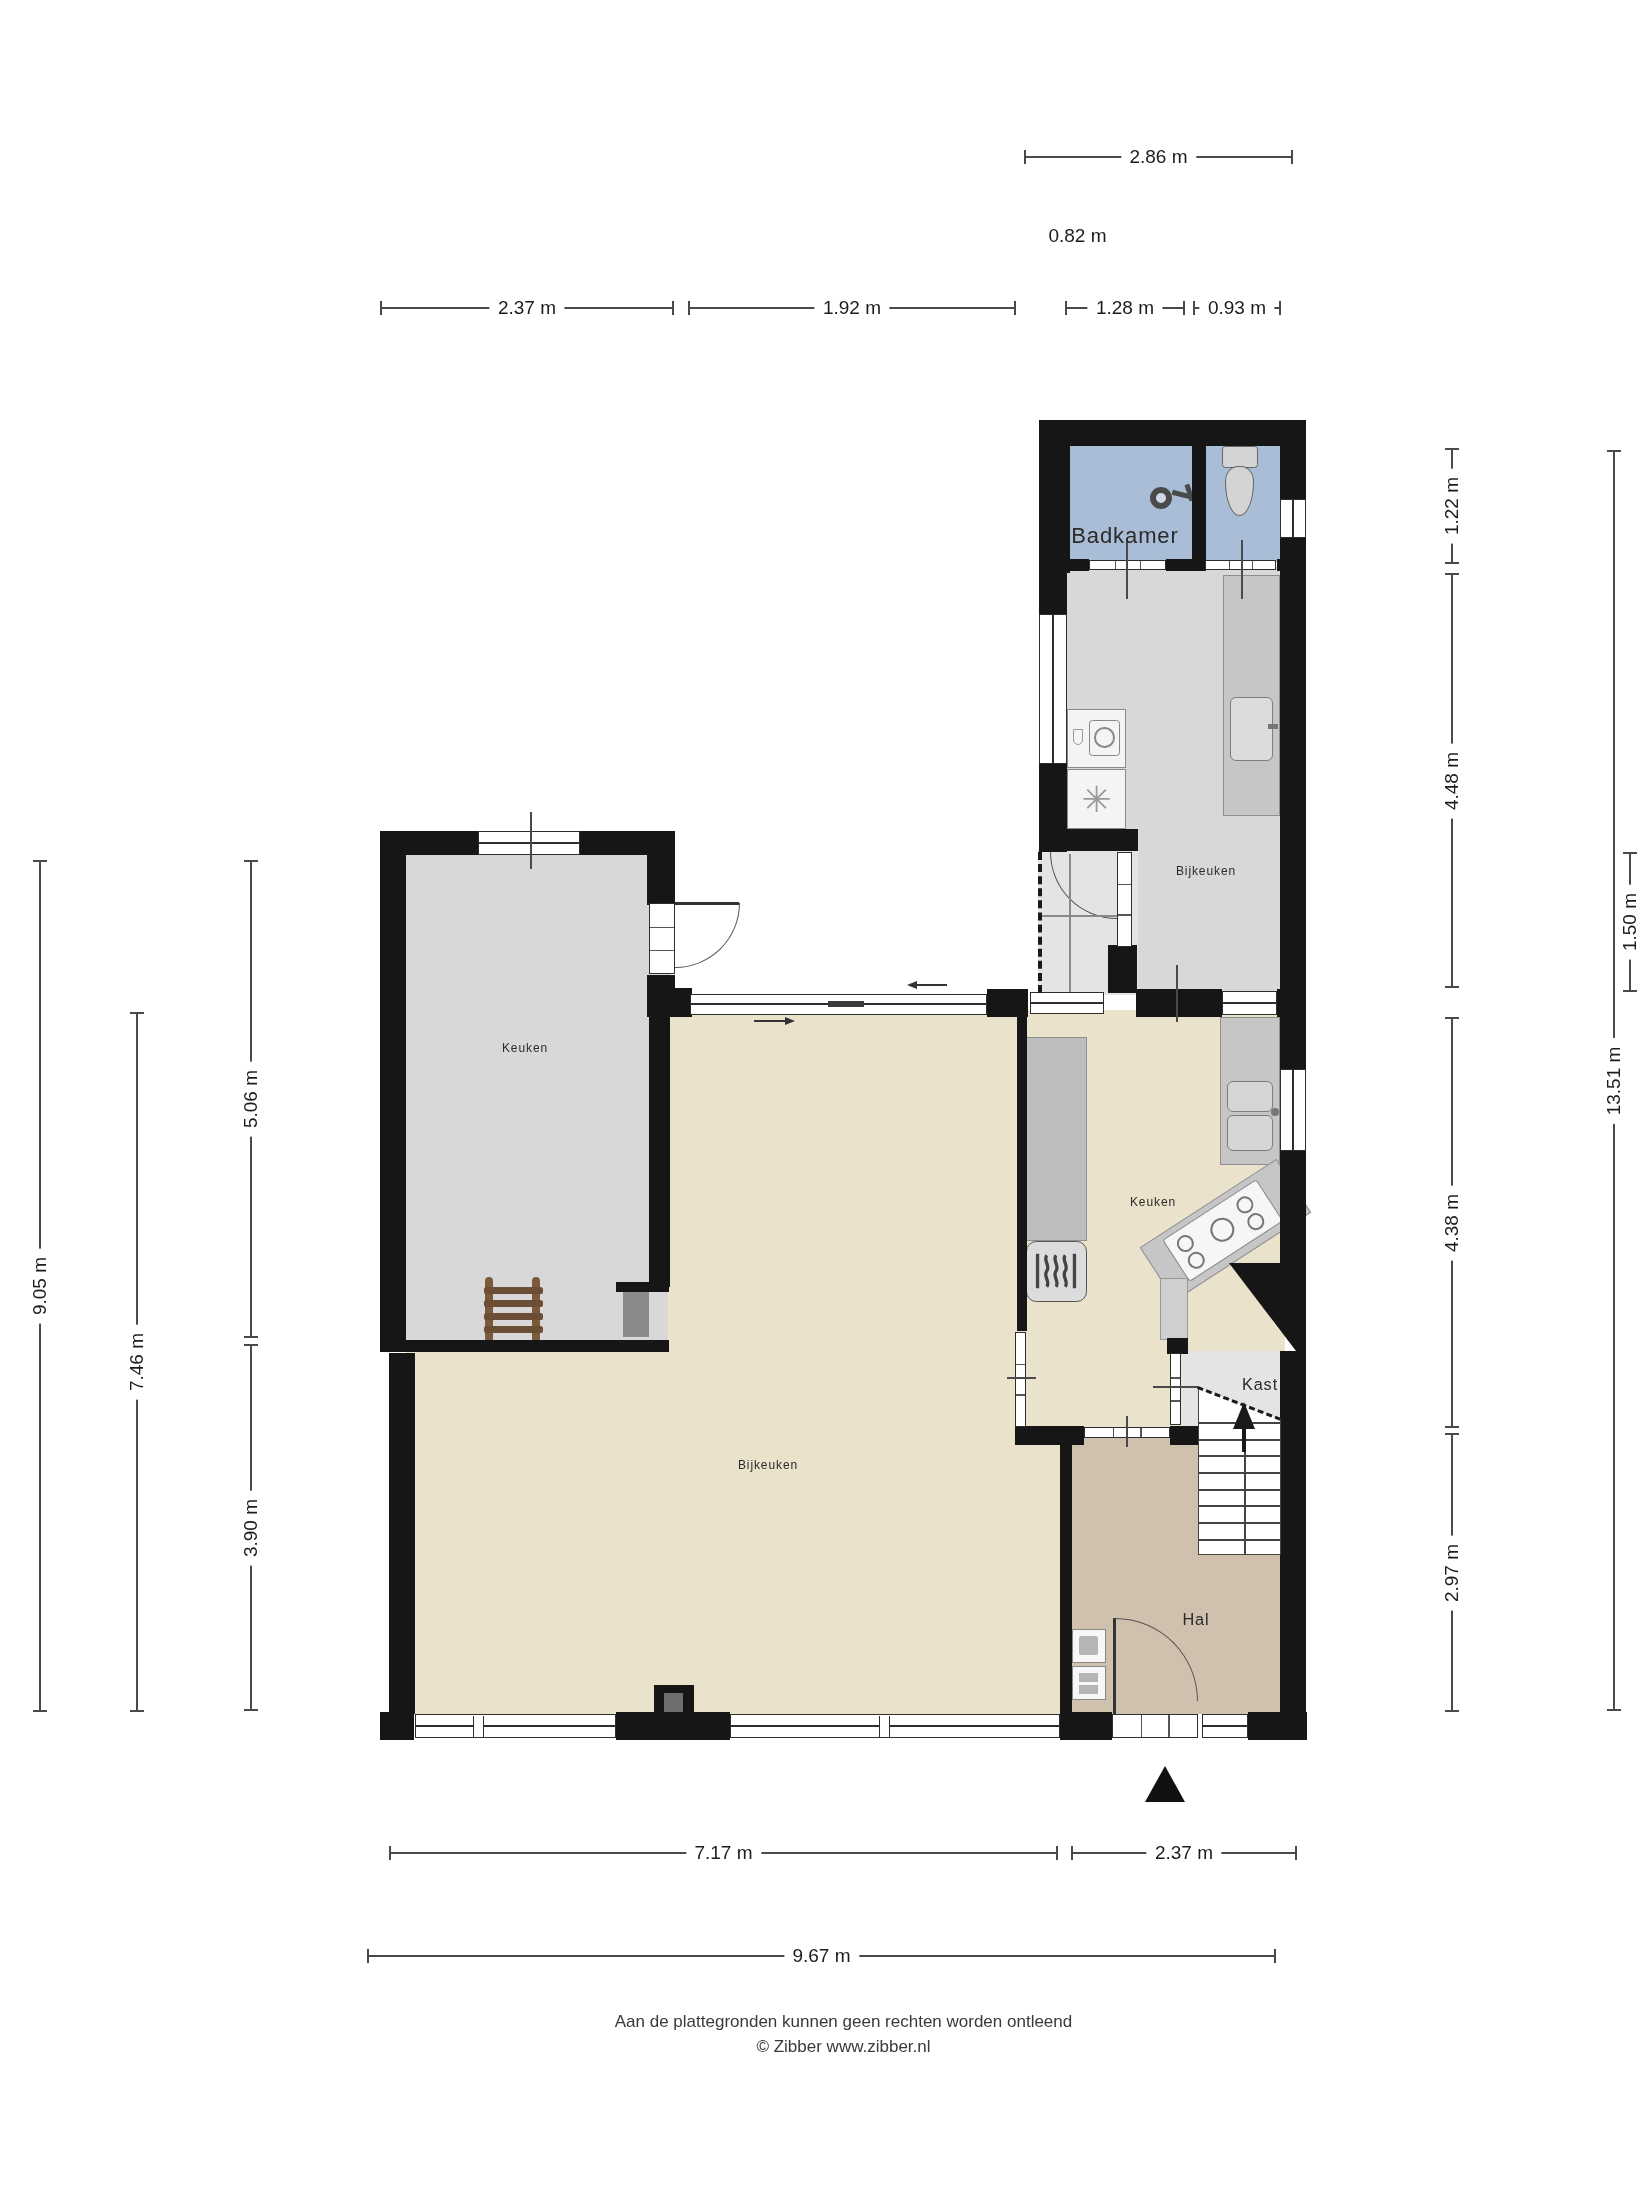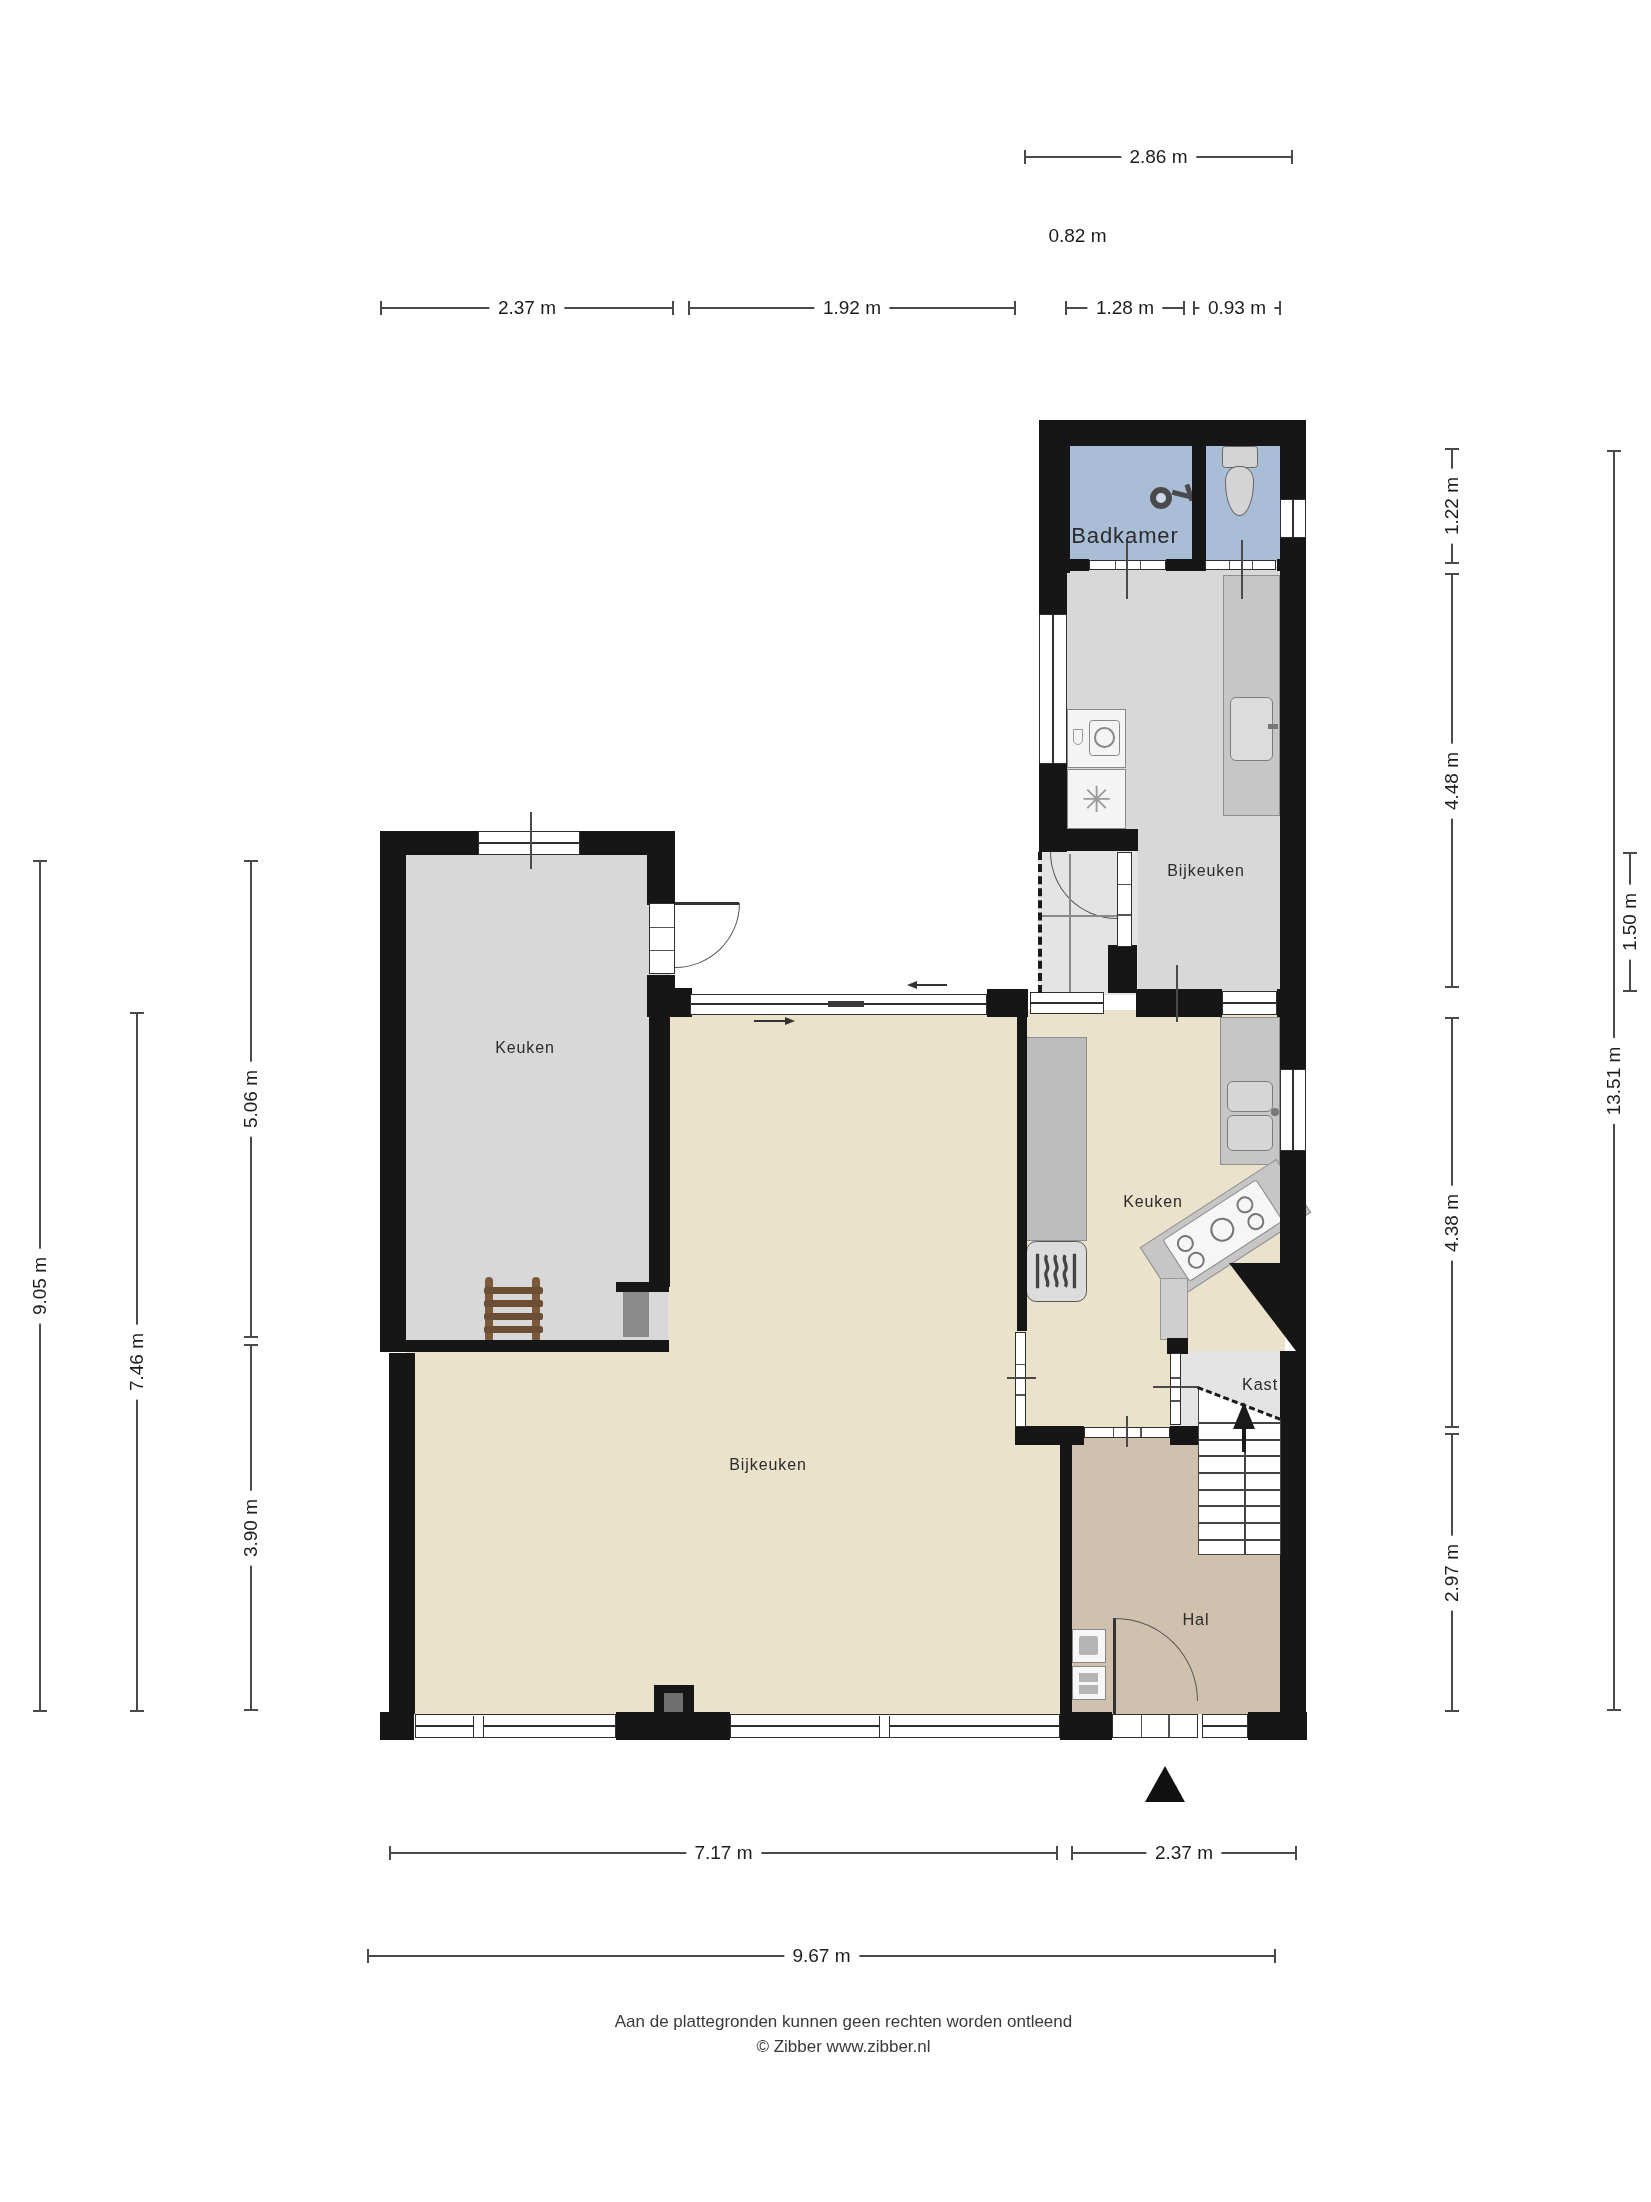--- a/index.html
+++ b/index.html
@@ -36,21 +36,21 @@
   .dim-h::before,.dim-h::after{content:'';position:absolute;top:-6px;width:1.7px;height:13.8px;background:var(--dim);}
   .dim-h::before{left:0}.dim-h::after{right:0}
   .dim-v{position:absolute;width:1.7px;background:var(--dim);}
   .dim-v::before,.dim-v::after{content:'';position:absolute;left:-6px;height:1.7px;width:13.8px;background:var(--dim);}
   .dim-v::before{top:0}.dim-v::after{bottom:0}
   .dim-h .lbl{position:absolute;left:50%;top:50%;transform:translate(-50%,-50%);background:#fff;
               padding:0 8.6px;font-size:19px;color:#1c1c1c;white-space:nowrap;}
   .dim-v .lbl{position:absolute;left:50%;top:50%;transform:translate(-50%,-50%) rotate(-90deg);background:#fff;
               padding:0 8.6px;font-size:19px;color:#1c1c1c;white-space:nowrap;}
   .dim-lbl-only{position:absolute;font-size:19px;color:#1c1c1c;text-align:center;}
-  .room-label{position:absolute;transform:translate(-50%,-50%);font-size:16px;color:#2b2b2b;letter-spacing:0.9px;white-space:nowrap;}
+  .room-label{position:absolute;transform:translate(-50%,-50%);font-size:12px;color:#2b2b2b;letter-spacing:0.9px;white-space:nowrap;}
   .tick{position:absolute;background:#4a4a4a;}
   .footer{position:absolute;left:389px;width:909px;text-align:center;font-size:17px;color:#3a3a3a;}
   .tread{position:absolute;left:0;right:0;height:1.7px;background:#444;}
 </style>
 </head>
 <body>
 
 <div class="canvas">
 
   <div>

